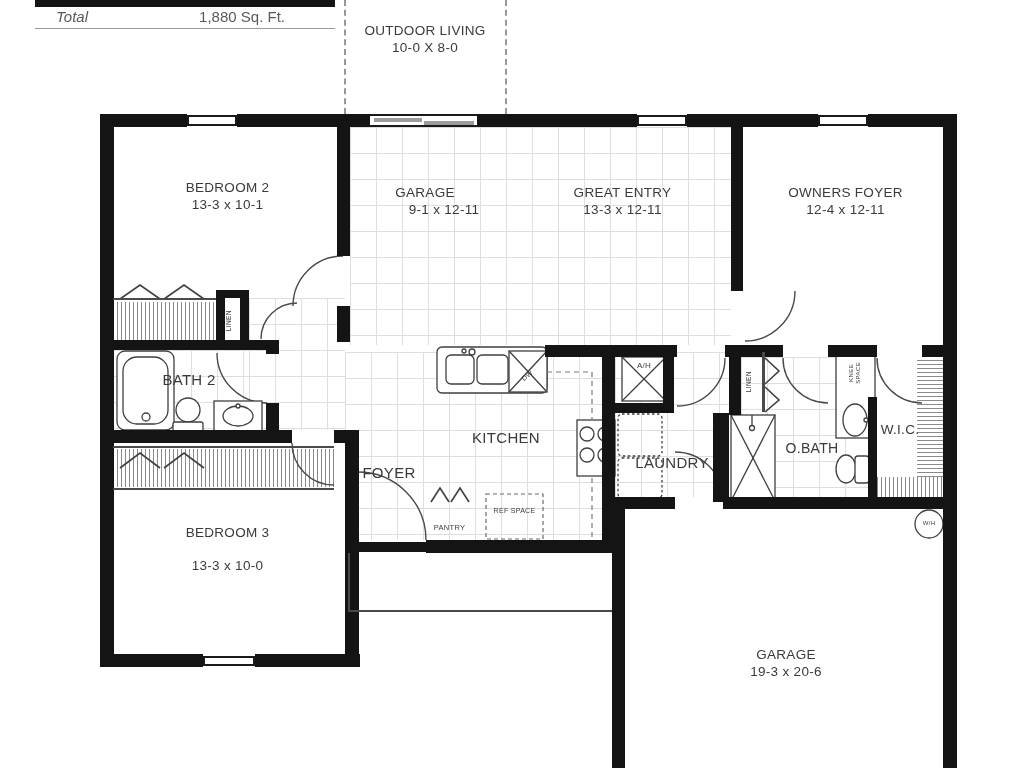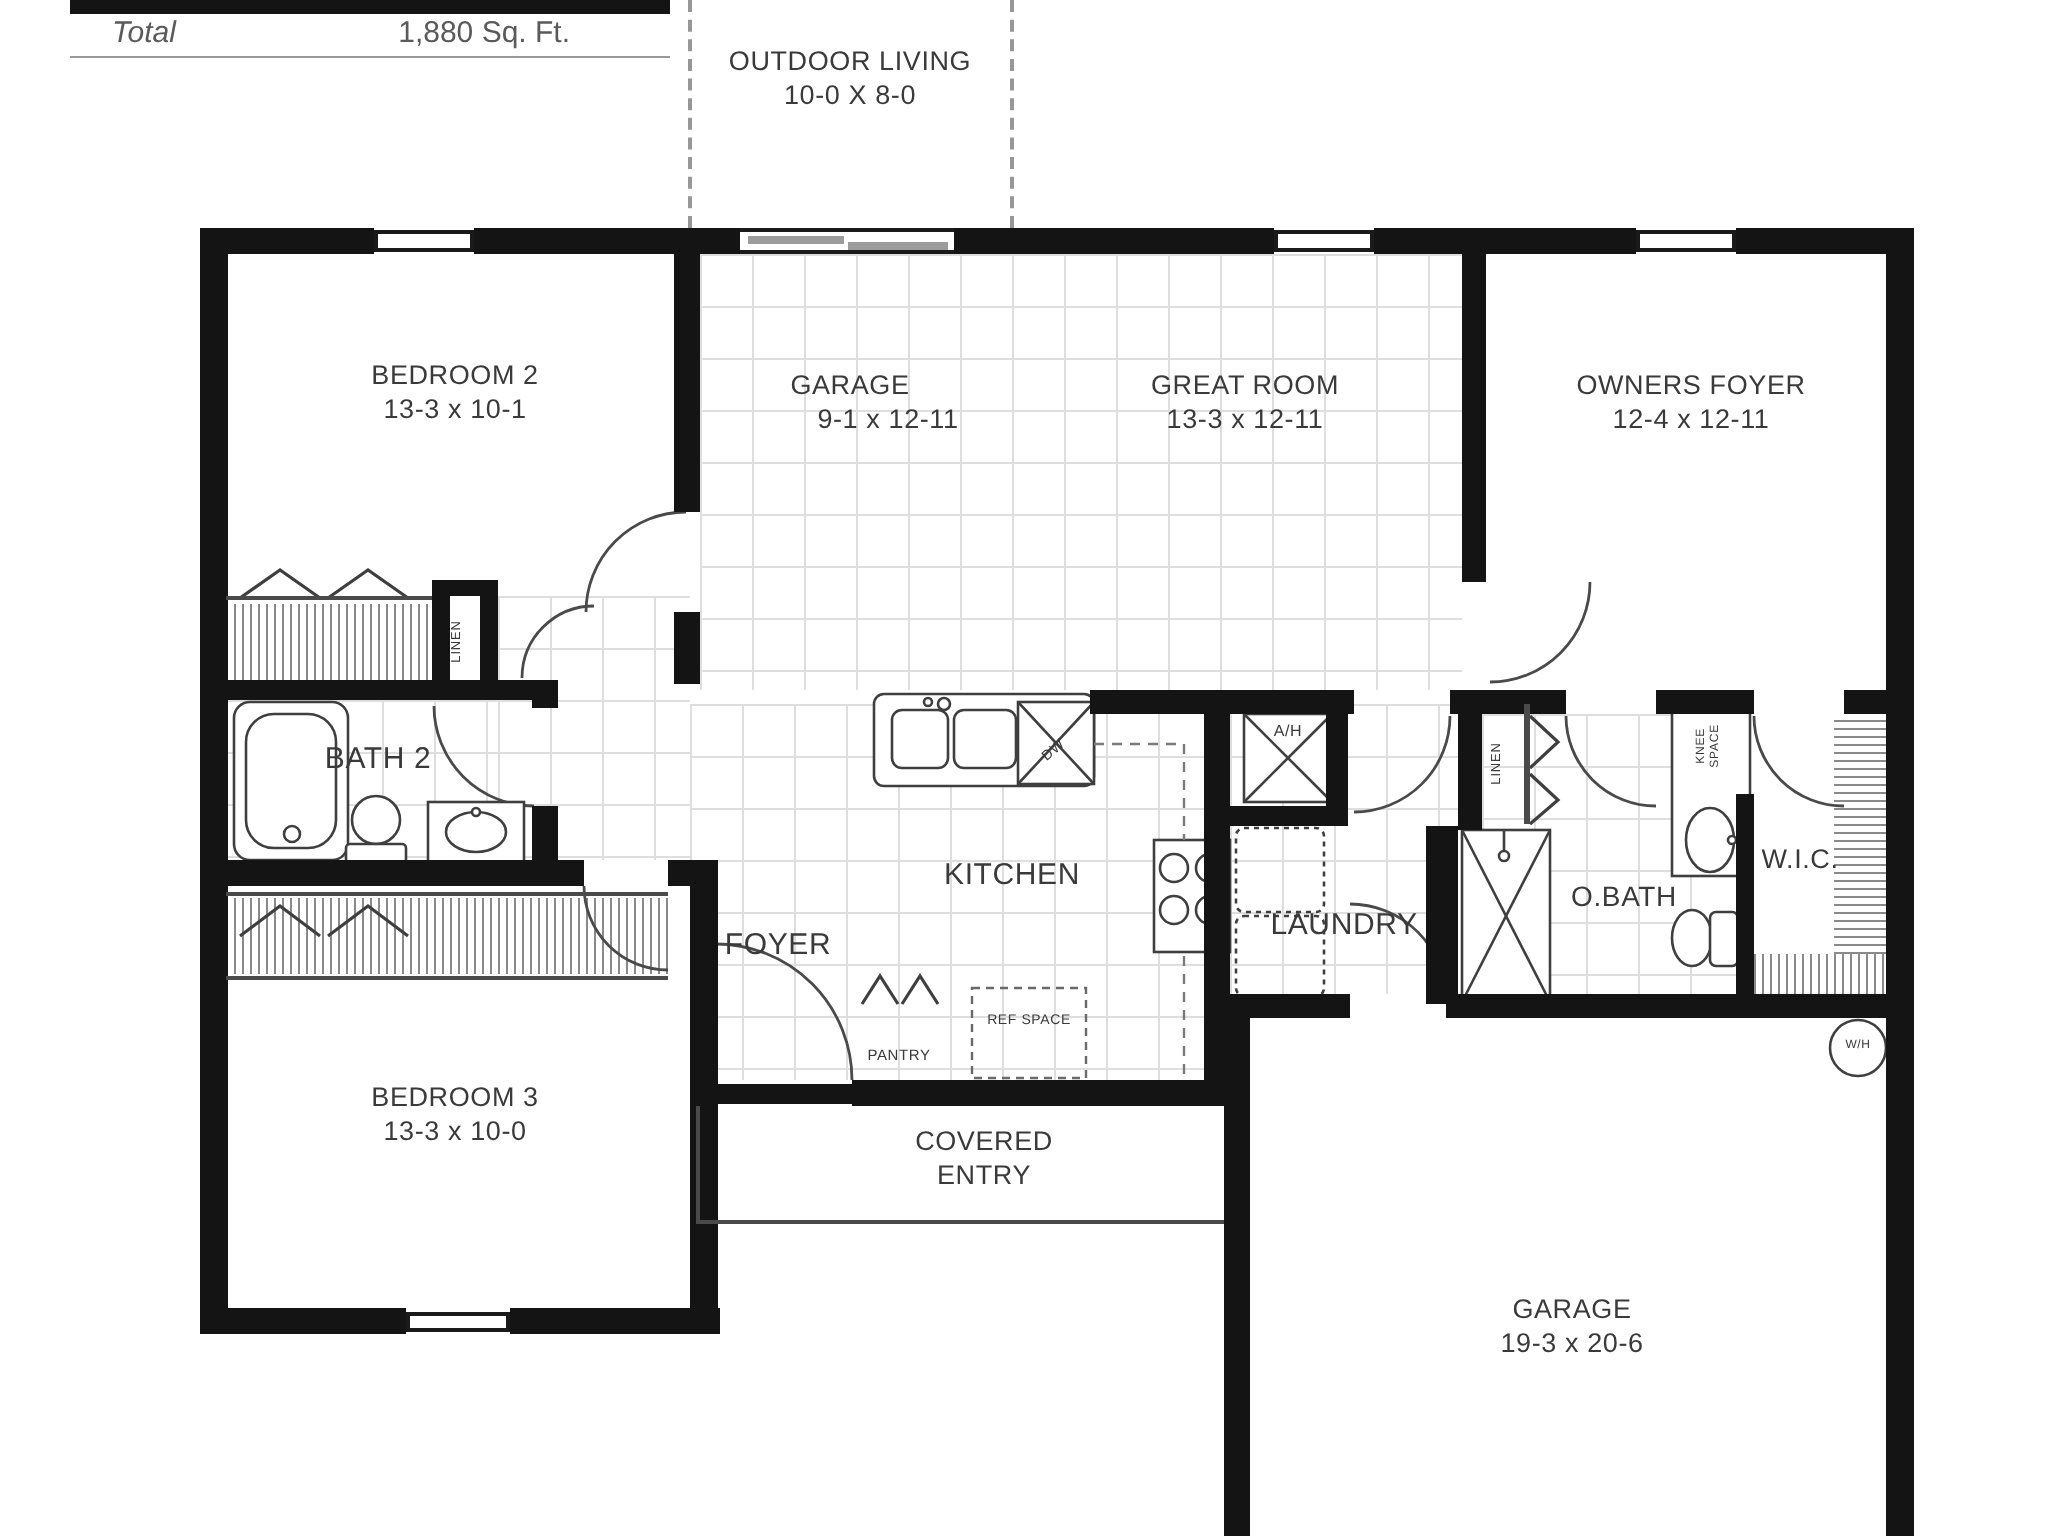--- a/index.html
+++ b/index.html
@@ -183,33 +183,32 @@
   <div class="window" style="left:203px;top:656px;width:52px;height:10px;"></div>
   <div class="slider" style="left:370px;top:114px;width:107px;height:13px;">
     <div class="bar" style="left:4px;top:2px;width:48px;"></div>
     <div class="bar" style="left:54px;top:5px;width:50px;"></div>
   </div>
 
   <div class="label" style="left:140px;top:179px;width:175px;">BEDROOM 2</div>
   <div class="label" style="left:140px;top:196px;width:175px;">13-3 x 10-1</div>
   <div class="label" style="left:349px;top:184px;width:152px;">GARAGE</div>
   <div class="label" style="left:368px;top:201px;width:152px;">9-1 x 12-11</div>
-  <div class="label" style="left:544px;top:184px;width:157px;">GREAT ROOM</div>
+  <div class="label" style="left:544px;top:184px;width:157px;">GREAT ENTRY</div>
   <div class="label" style="left:544px;top:201px;width:157px;">13-3 x 12-11</div>
   <div class="label" style="left:757px;top:184px;width:177px;">OWNERS FOYER</div>
   <div class="label" style="left:757px;top:201px;width:177px;">12-4 x 12-11</div>
   <div class="label big" style="left:148px;top:370px;width:82px;">BATH 2</div>
   <div class="label big" style="left:440px;top:428px;width:132px;">KITCHEN</div>
   <div class="label big" style="left:613px;top:426px;width:118px;margin-top:27px;">LAUNDRY</div>
   <div class="label" style="left:768px;top:440px;width:88px;font-size:14px;text-align:center;">O.BATH</div>
   <div class="label" style="left:863px;top:421px;width:74px;">W.I.C.</div>
   <div class="label big" style="left:349px;top:463px;width:80px;">FOYER</div>
-  <div class="label" style="left:140px;top:540px;width:175px;">BEDROOM 3</div>
+  <div class="label" style="left:140px;top:524px;width:175px;">BEDROOM 3</div>
   <div class="label" style="left:140px;top:557px;width:175px;">13-3 x 10-0</div>
-  <div class="label" style="left:442px;top:562px;width:100px;">COVERED ENTRY</div>
   <div class="label" style="left:700px;top:646px;width:172px;">GARAGE</div>
   <div class="label" style="left:700px;top:663px;width:172px;">19-3 x 20-6</div>
 
   <div class="tiny" style="left:429px;top:523px;width:41px;font-size:7.5px;">PANTRY</div>
   <div class="tiny" style="left:488px;top:507px;width:53px;">REF SPACE</div>
   <div class="tiny" style="left:624px;top:361px;width:40px;font-size:8px;">A/H</div>
   <div class="tiny" style="left:915px;top:520px;width:28px;font-size:6px;">W/H</div>
   <div class="tiny" style="left:516px;top:372px;width:22px;transform:rotate(-40deg);">DW</div>
   <div class="rotwrap" style="left:210px;top:302px;width:38px;height:38px;">
     <span class="rot">LINEN</span>

